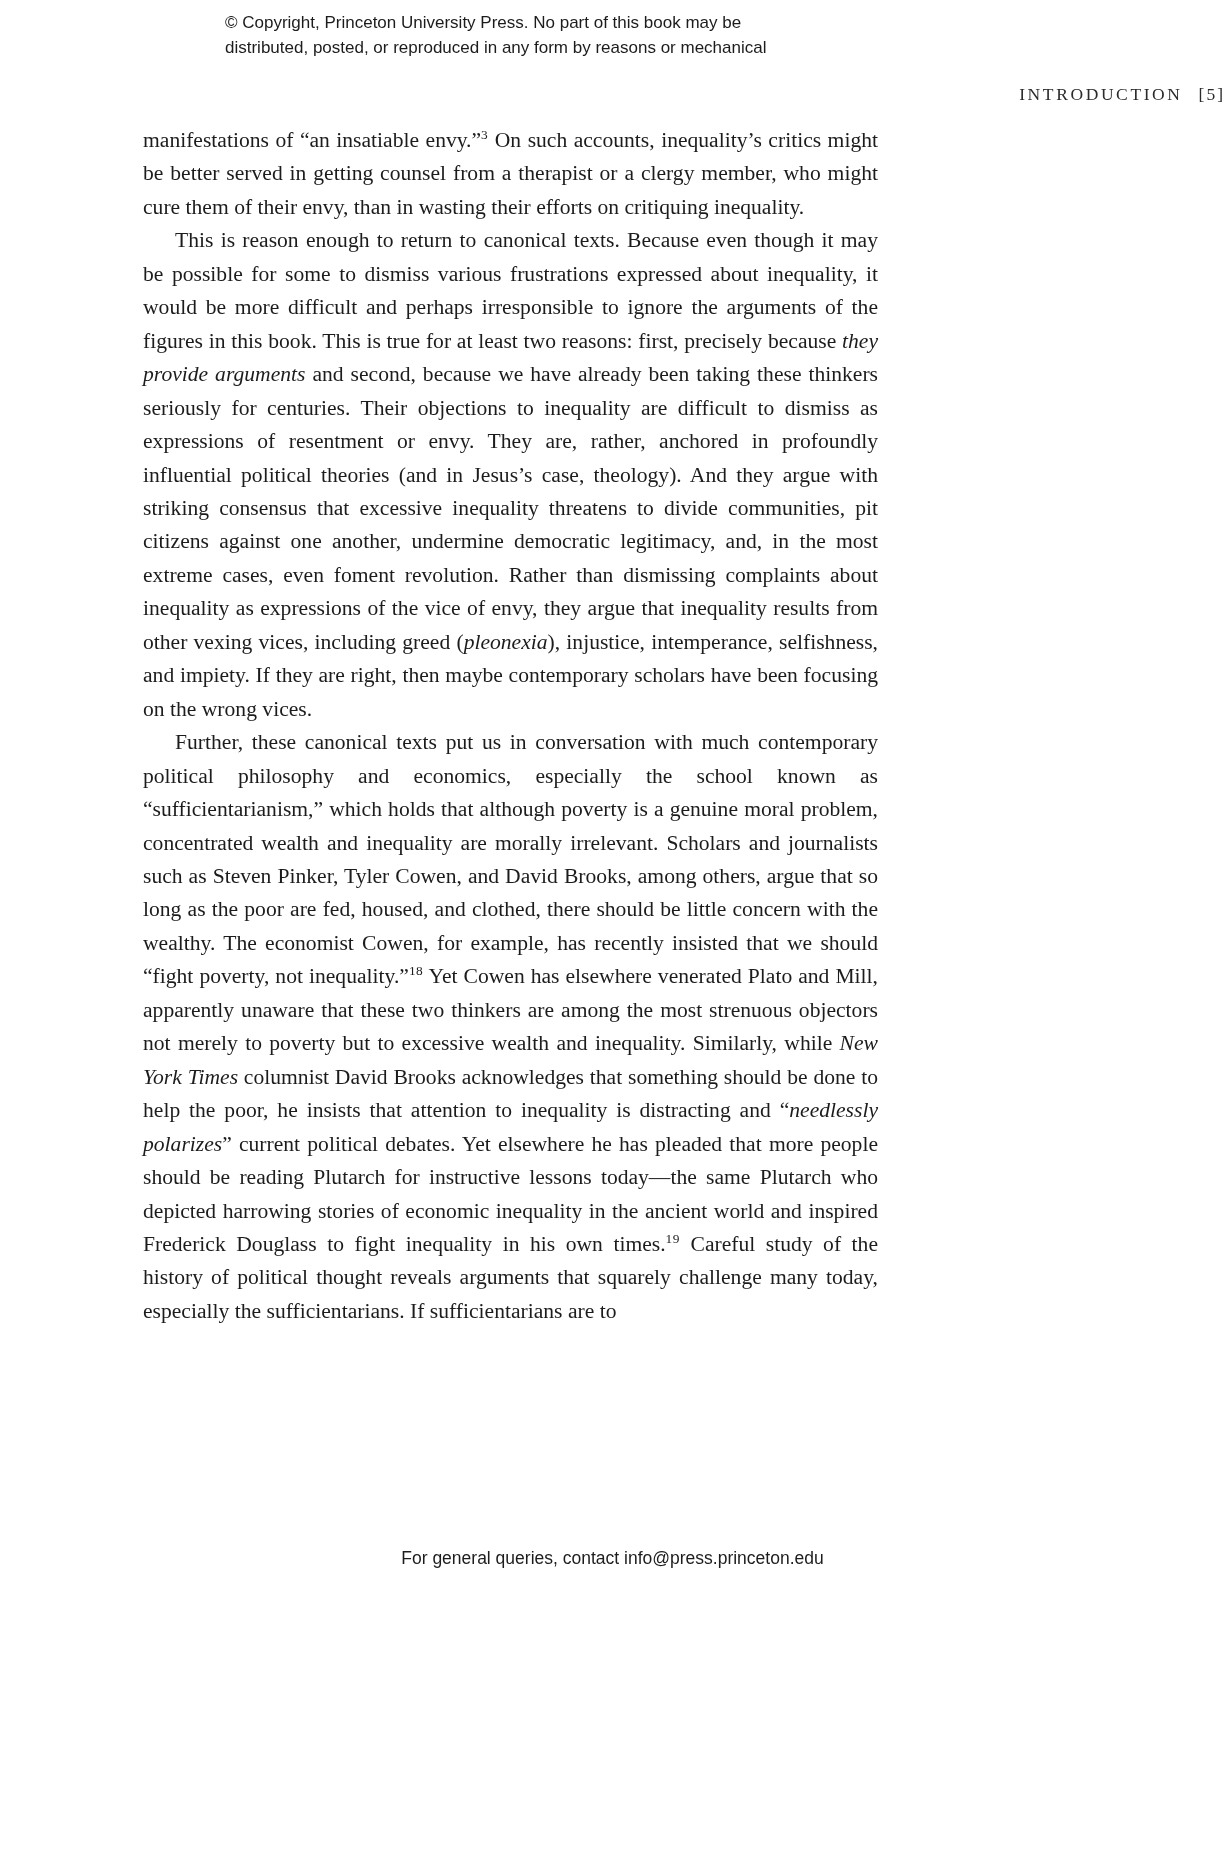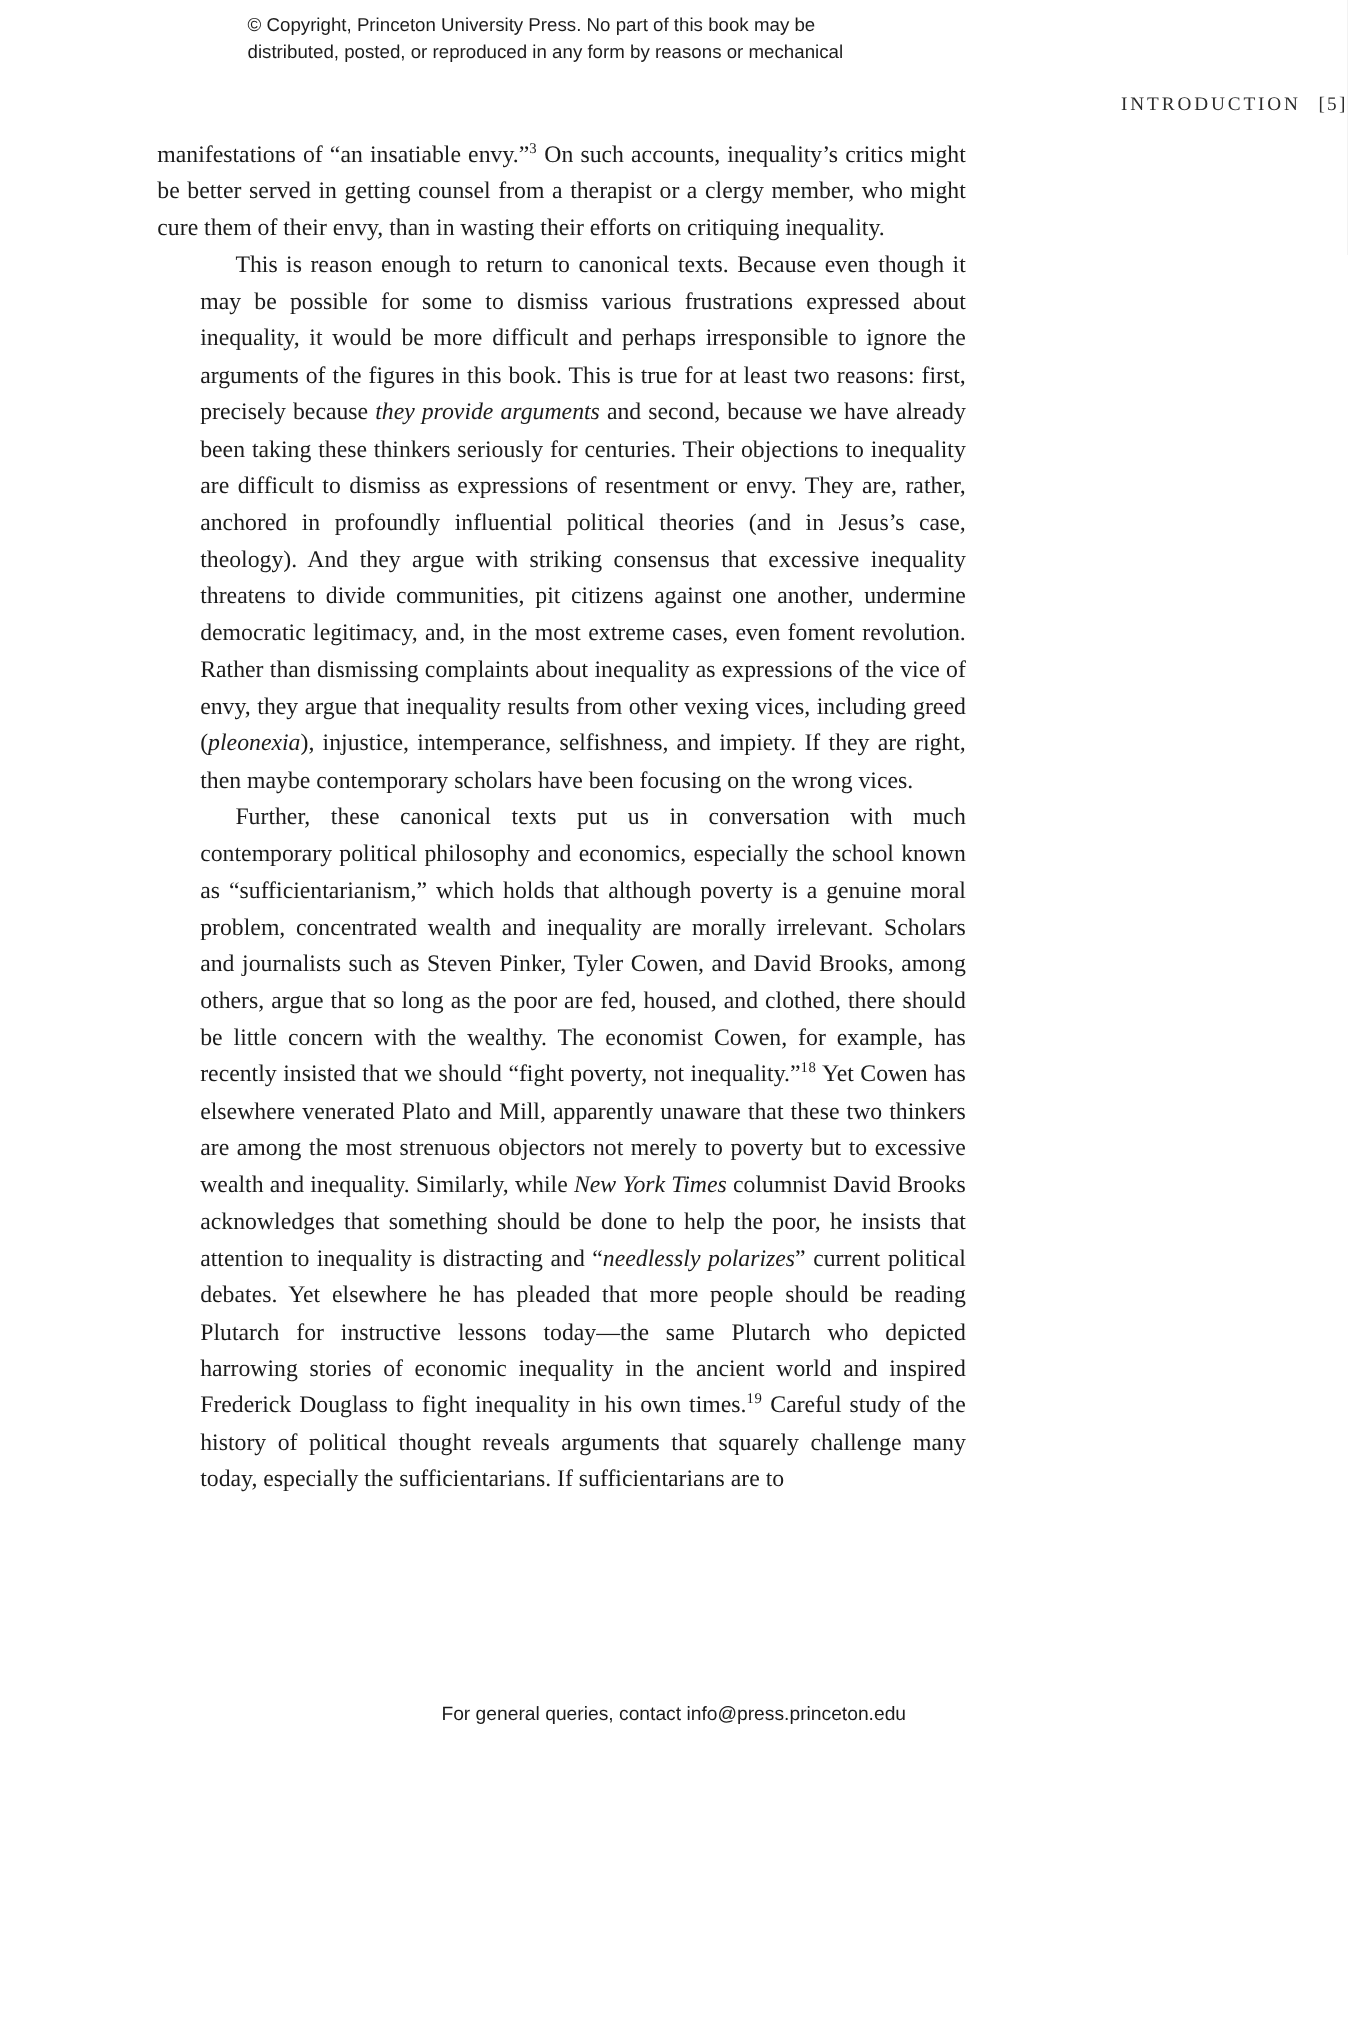--- a/index.html
+++ b/index.html
@@ -50,21 +50,20 @@
     line-height: 33.45px;
     color: var(--ink, #1c1c1c);
     text-align: justify;
   }
   .para {
     margin: 0;
     padding: 0;
   }
   .para.indent {
     text-indent: 32px;
-    margin-left: 39px;
   }
   .para sup {
     font-size: 0.62em;
     line-height: 0;
     vertical-align: super;
     letter-spacing: 0.5px;
   }
   .para em {
     font-style: italic;
   }

